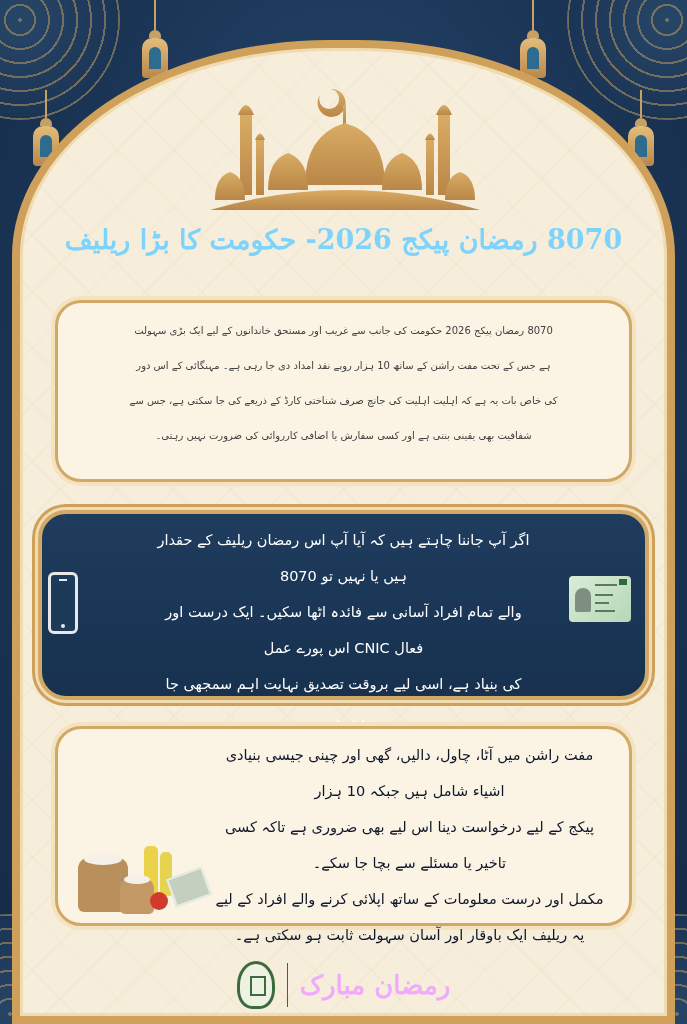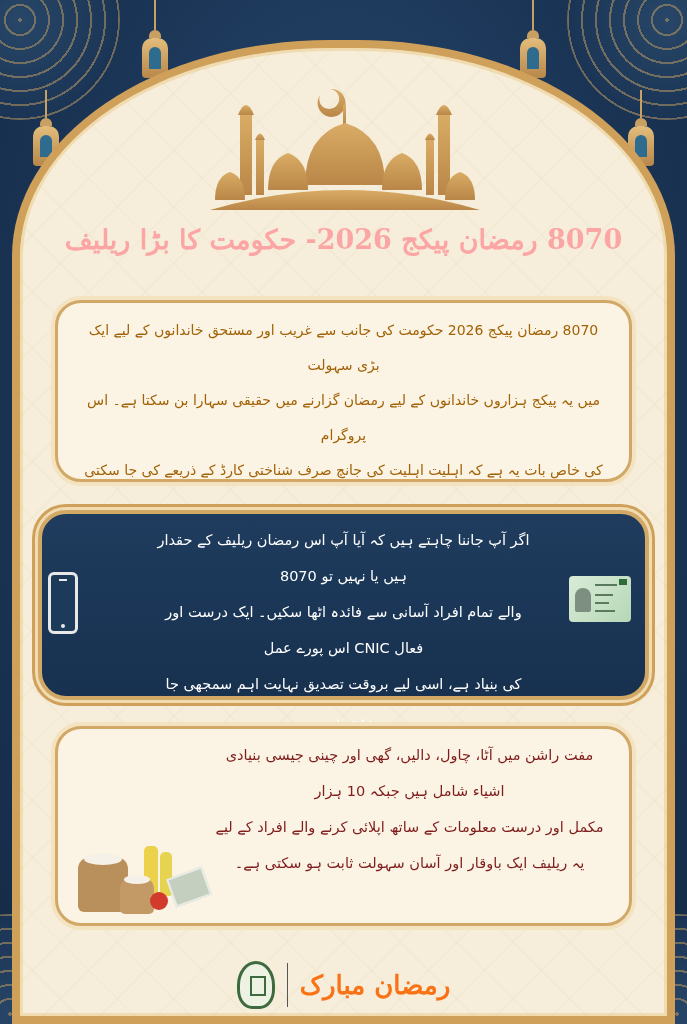--- a/index.html
+++ b/index.html
@@ -67,48 +67,48 @@
   }
 
   
   .mosque { position: absolute; left: 210px; top: 75px; width: 270px; height: 135px; }
   .mosque svg { width: 100%; height: 100%; }
 
   .title {
     position: absolute; left: 40px; right: 40px; top: 224px;
     text-align: center; direction: rtl;
     font-family: "DejaVu Serif", serif; font-weight: bold;
-    font-size: 27px; color: #fca5a5;
+    font-size: 27px; color: #7dd3fc;
   }
 
   .box {
     position: absolute; direction: rtl; text-align: center;
     font-family: "DejaVu Sans", sans-serif;
   }
   .box p { line-height: 35px; }
   .box-1 {
     left: 55px; right: 55px; top: 300px; height: 182px;
     border: 3px solid #d1a866; border-radius: 26px;
     background: #fbf4e4;
-    padding: 10px 18px; font-size: 14px; color: #a16207;
+    padding: 10px 18px; font-size: 10px; color: #404040;
     box-shadow: 0 0 0 4px #f4e3c1;
   }
   .box-2 {
     left: 38px; right: 38px; top: 510px; height: 190px;
     background: linear-gradient(180deg, #1f3c5e, #17314f);
     border: 4px solid #d1a866; border-radius: 28px;
     box-shadow: 0 0 0 3px #f0dcb0, 0 0 0 6px #cfa05a;
     padding: 8px 110px 8px 110px; font-size: 14.5px; color: #fff;
   }
   .box-2 p { line-height: 36px; }
   .box-3 {
     left: 55px; right: 55px; top: 726px; height: 200px;
     border: 3px solid #d1a866; border-radius: 26px;
     background: #fbf4e4;
-    padding: 8px 18px 9px 150px; font-size: 14.5px; color: #7f1d1d;
+    padding: 8px 18px 9px 150px; font-size: 14.5px; color: #0f172a;
     box-shadow: 0 0 0 4px #f4e3c1;
   }
   .box-3 p { line-height: 36px; }
 
   .phone {
     position: absolute; left: 48px; top: 572px; width: 30px; height: 62px;
     border: 3px solid #e8e8e8; border-radius: 6px; background: #1c3a5a;
   }
   .phone::before { content: ""; position: absolute; left: 8px; top: 4px; width: 8px; height: 2px; background: #e8e8e8; }
   .phone::after { content: ""; position: absolute; left: 10px; bottom: 3px; width: 4px; height: 4px; border-radius: 50%; background: #e8e8e8; }
@@ -136,21 +136,21 @@
     position: absolute; left: 0; right: 0; top: 960px; height: 50px;
     display: flex; align-items: center; justify-content: center; gap: 12px;
   }
   .emblem {
     width: 38px; height: 48px; border-radius: 50% 50% 40% 40%;
     border: 3px solid #3d6b3f; position: relative; background: #eef2e3;
   }
   .emblem::before { content: ""; position: absolute; left: 10px; top: 12px; width: 12px; height: 16px; border: 2px solid #3d6b3f; }
   .divider { width: 1px; height: 44px; background: #555; }
   .greeting {
-    direction: rtl; font-family: "DejaVu Serif", serif; font-size: 26px; color: #f97316; font-weight: bold;
+    direction: rtl; font-family: "DejaVu Serif", serif; font-size: 26px; color: #f0abfc; font-weight: bold;
   }
 </style>
 </head>
 <body>
 
 <div class="bg"></div>
 <div class="mandala m-tl"></div>
 <div class="mandala m-tr"></div>
 <div class="mandala m-bl"></div>
 <div class="mandala m-br"></div>
@@ -208,21 +208,21 @@
       <path d="M235 125 Q235 102 250 97 Q265 102 265 125z"></path>
       <path d="M0 135 Q135 95 270 135z"></path>
     </g>
   </svg>
 </div>
 
 <h1 class="title">8070 رمضان پیکج 2026- حکومت کا بڑا ریلیف</h1>
 
 <section class="box box-1">
   <p>8070 رمضان پیکج 2026 حکومت کی جانب سے غریب اور مستحق خاندانوں کے لیے ایک بڑی سہولت</p>
-  <p>میں یہ پیکج ہزاروں خاندانوں کے لیے رمضان گزارنے میں حقیقی سہارا بن سکتا ہے۔ اس پروگرام</p>
+  <p>ہے جس کے تحت مفت راشن کے ساتھ 10 ہزار روپے نقد امداد دی جا رہی ہے۔ مہنگائی کے اس دور</p>
   <p>کی خاص بات یہ ہے کہ اہلیت اہلیت کی جانچ صرف شناختی کارڈ کے ذریعے کی جا سکتی ہے، جس سے</p>
   <p>شفافیت بھی یقینی بنتی ہے اور کسی سفارش یا اضافی کارروائی کی ضرورت نہیں رہتی۔</p>
 </section>
 
 <section class="box box-2">
   <p>اگر آپ جاننا چاہتے ہیں کہ آیا آپ اس رمضان ریلیف کے حقدار ہیں یا نہیں تو 8070</p>
   <p>والے تمام افراد آسانی سے فائدہ اٹھا سکیں۔ ایک درست اور فعال CNIC اس پورے عمل</p>
   <p>کی بنیاد ہے، اسی لیے بروقت تصدیق نہایت اہم سمجھی جا رہی ہے۔</p>
 </section>
 <div class="phone"></div>
@@ -230,20 +230,21 @@
   <div class="face"></div>
   <div class="line" style="top:8px;width:22px"></div>
   <div class="line" style="top:18px;width:18px"></div>
   <div class="line" style="top:26px;width:14px"></div>
   <div class="line" style="top:34px;width:20px"></div>
   <div class="flag"></div>
 </div>
 
 <section class="box box-3">
   <p>مفت راشن میں آٹا، چاول، دالیں، گھی اور چینی جیسی بنیادی اشیاء شامل ہیں جبکہ 10 ہزار</p>
+  <p>پیکج کے لیے درخواست دینا اس لیے بھی ضروری ہے تاکہ کسی تاخیر یا مسئلے سے بچا جا سکے۔</p>
   <p>مکمل اور درست معلومات کے ساتھ اپلائی کرنے والے افراد کے لیے</p>
   <p>یہ ریلیف ایک باوقار اور آسان سہولت ثابت ہو سکتی ہے۔</p>
 </section>
 <div class="groceries">
   <div class="sack1"></div>
   <div class="bottle1"></div>
   <div class="bottle2"></div>
   <div class="sack2"></div>
   <div class="tomato"></div>
   <div class="cash"></div>

